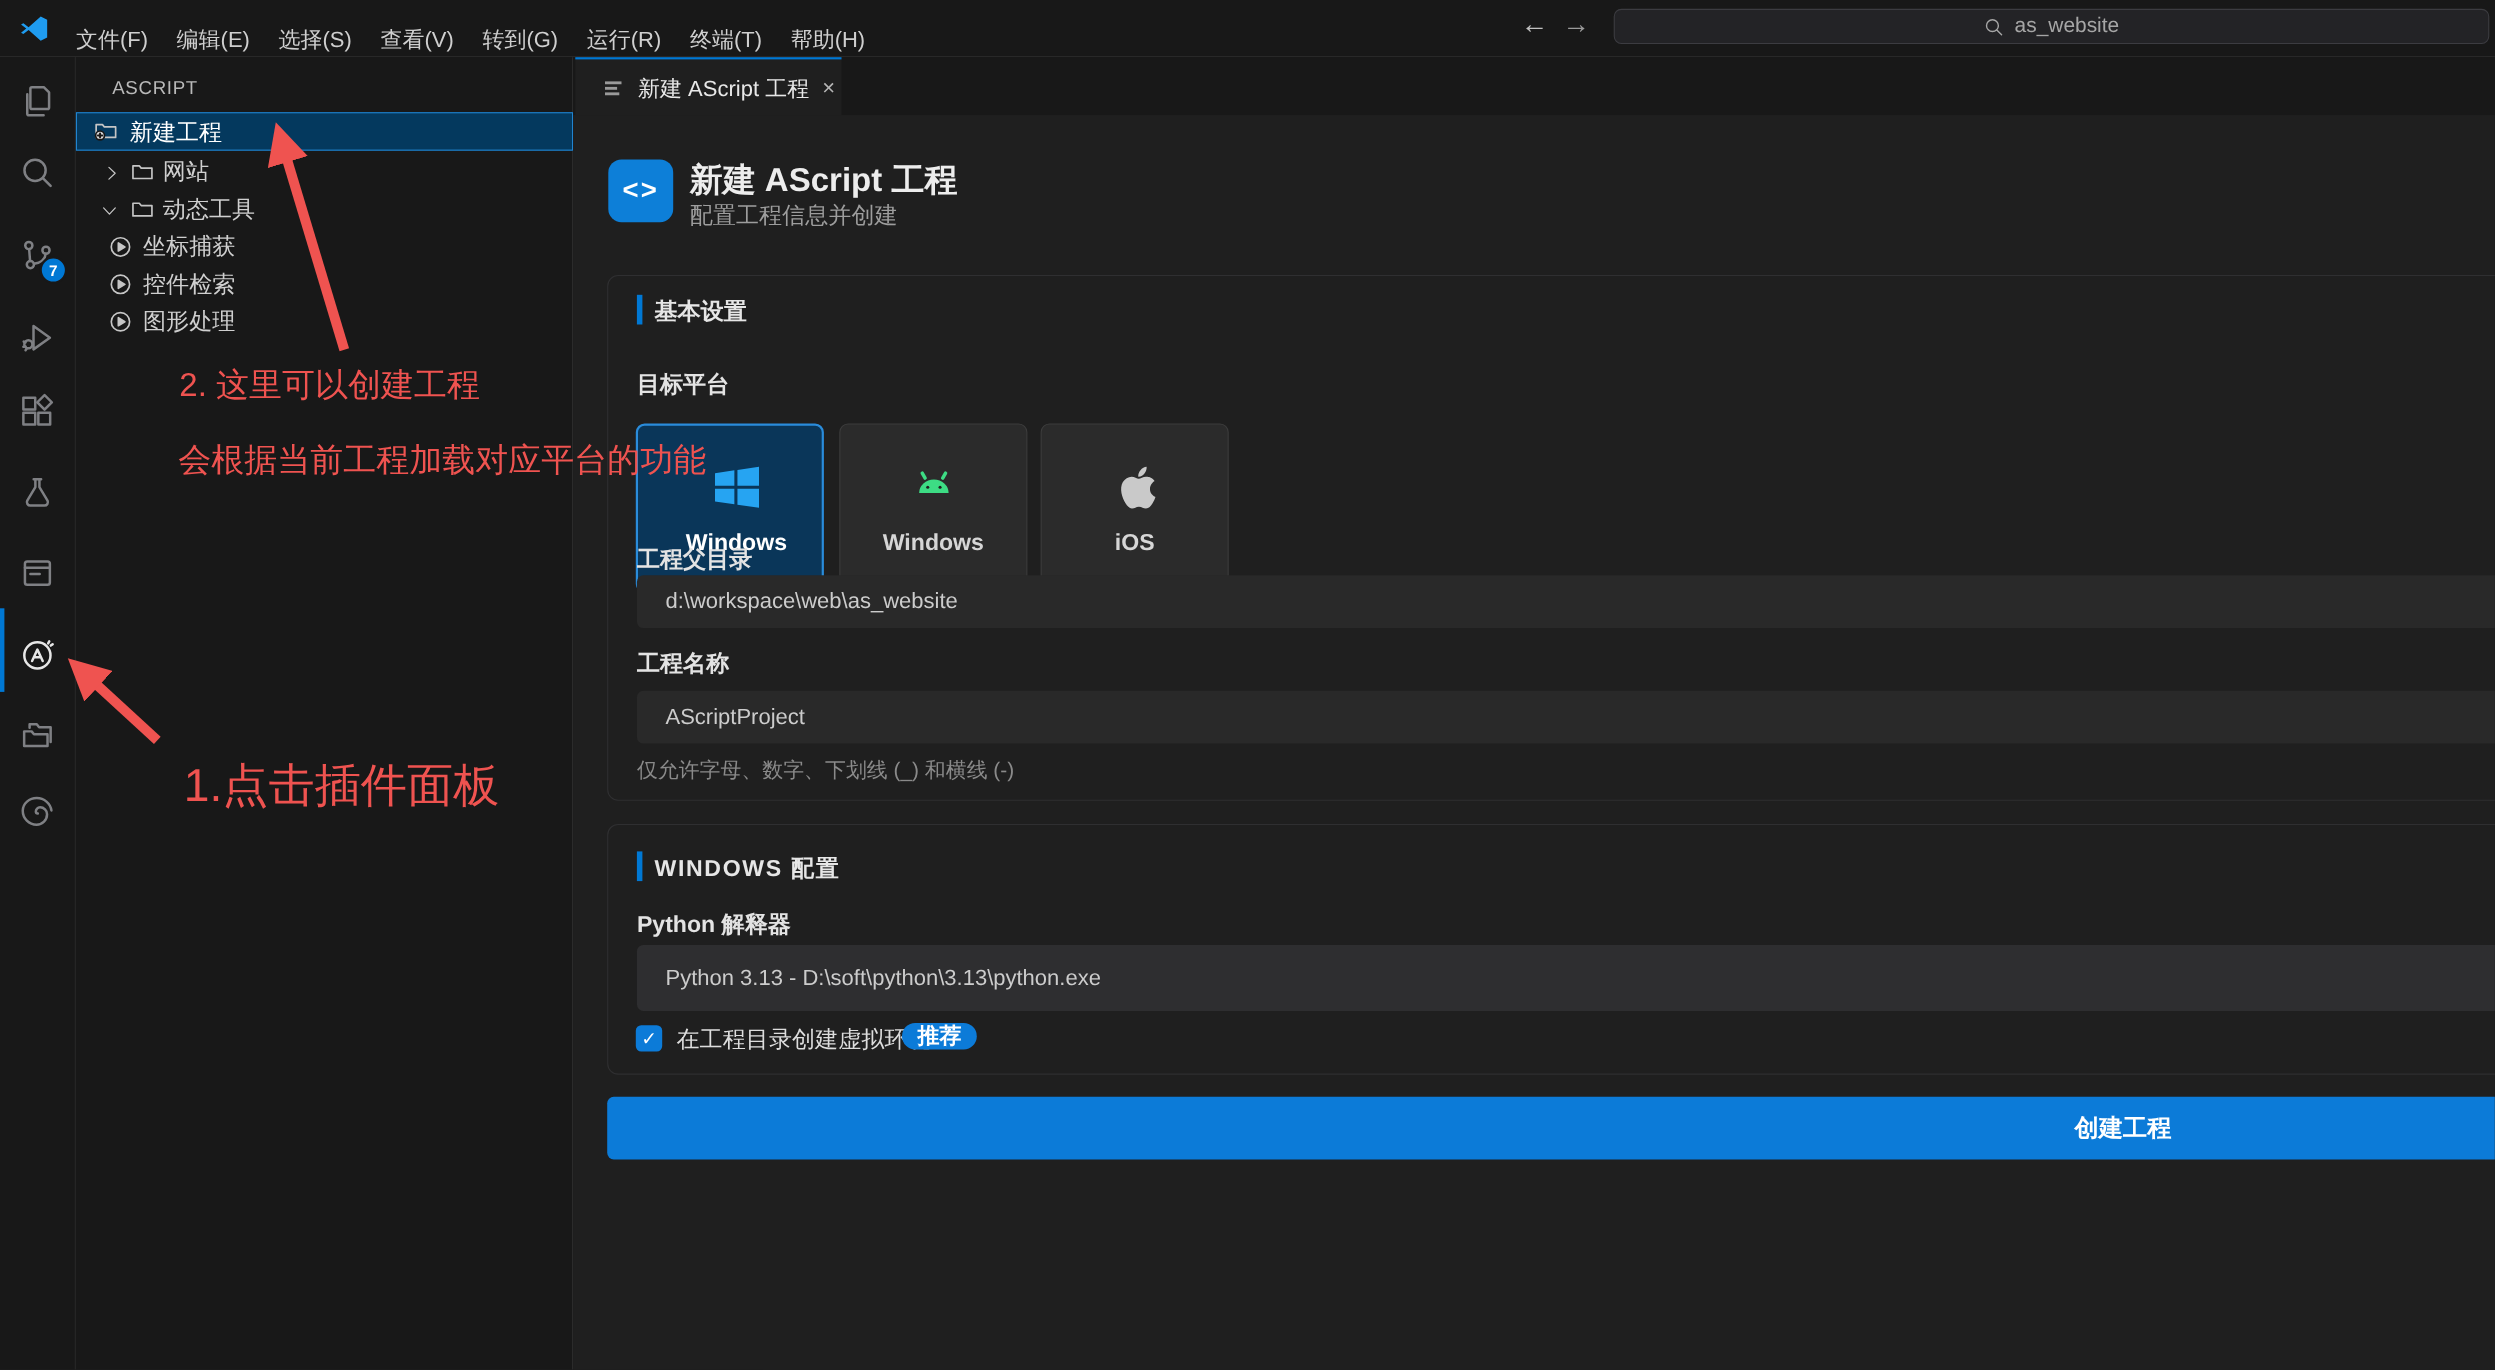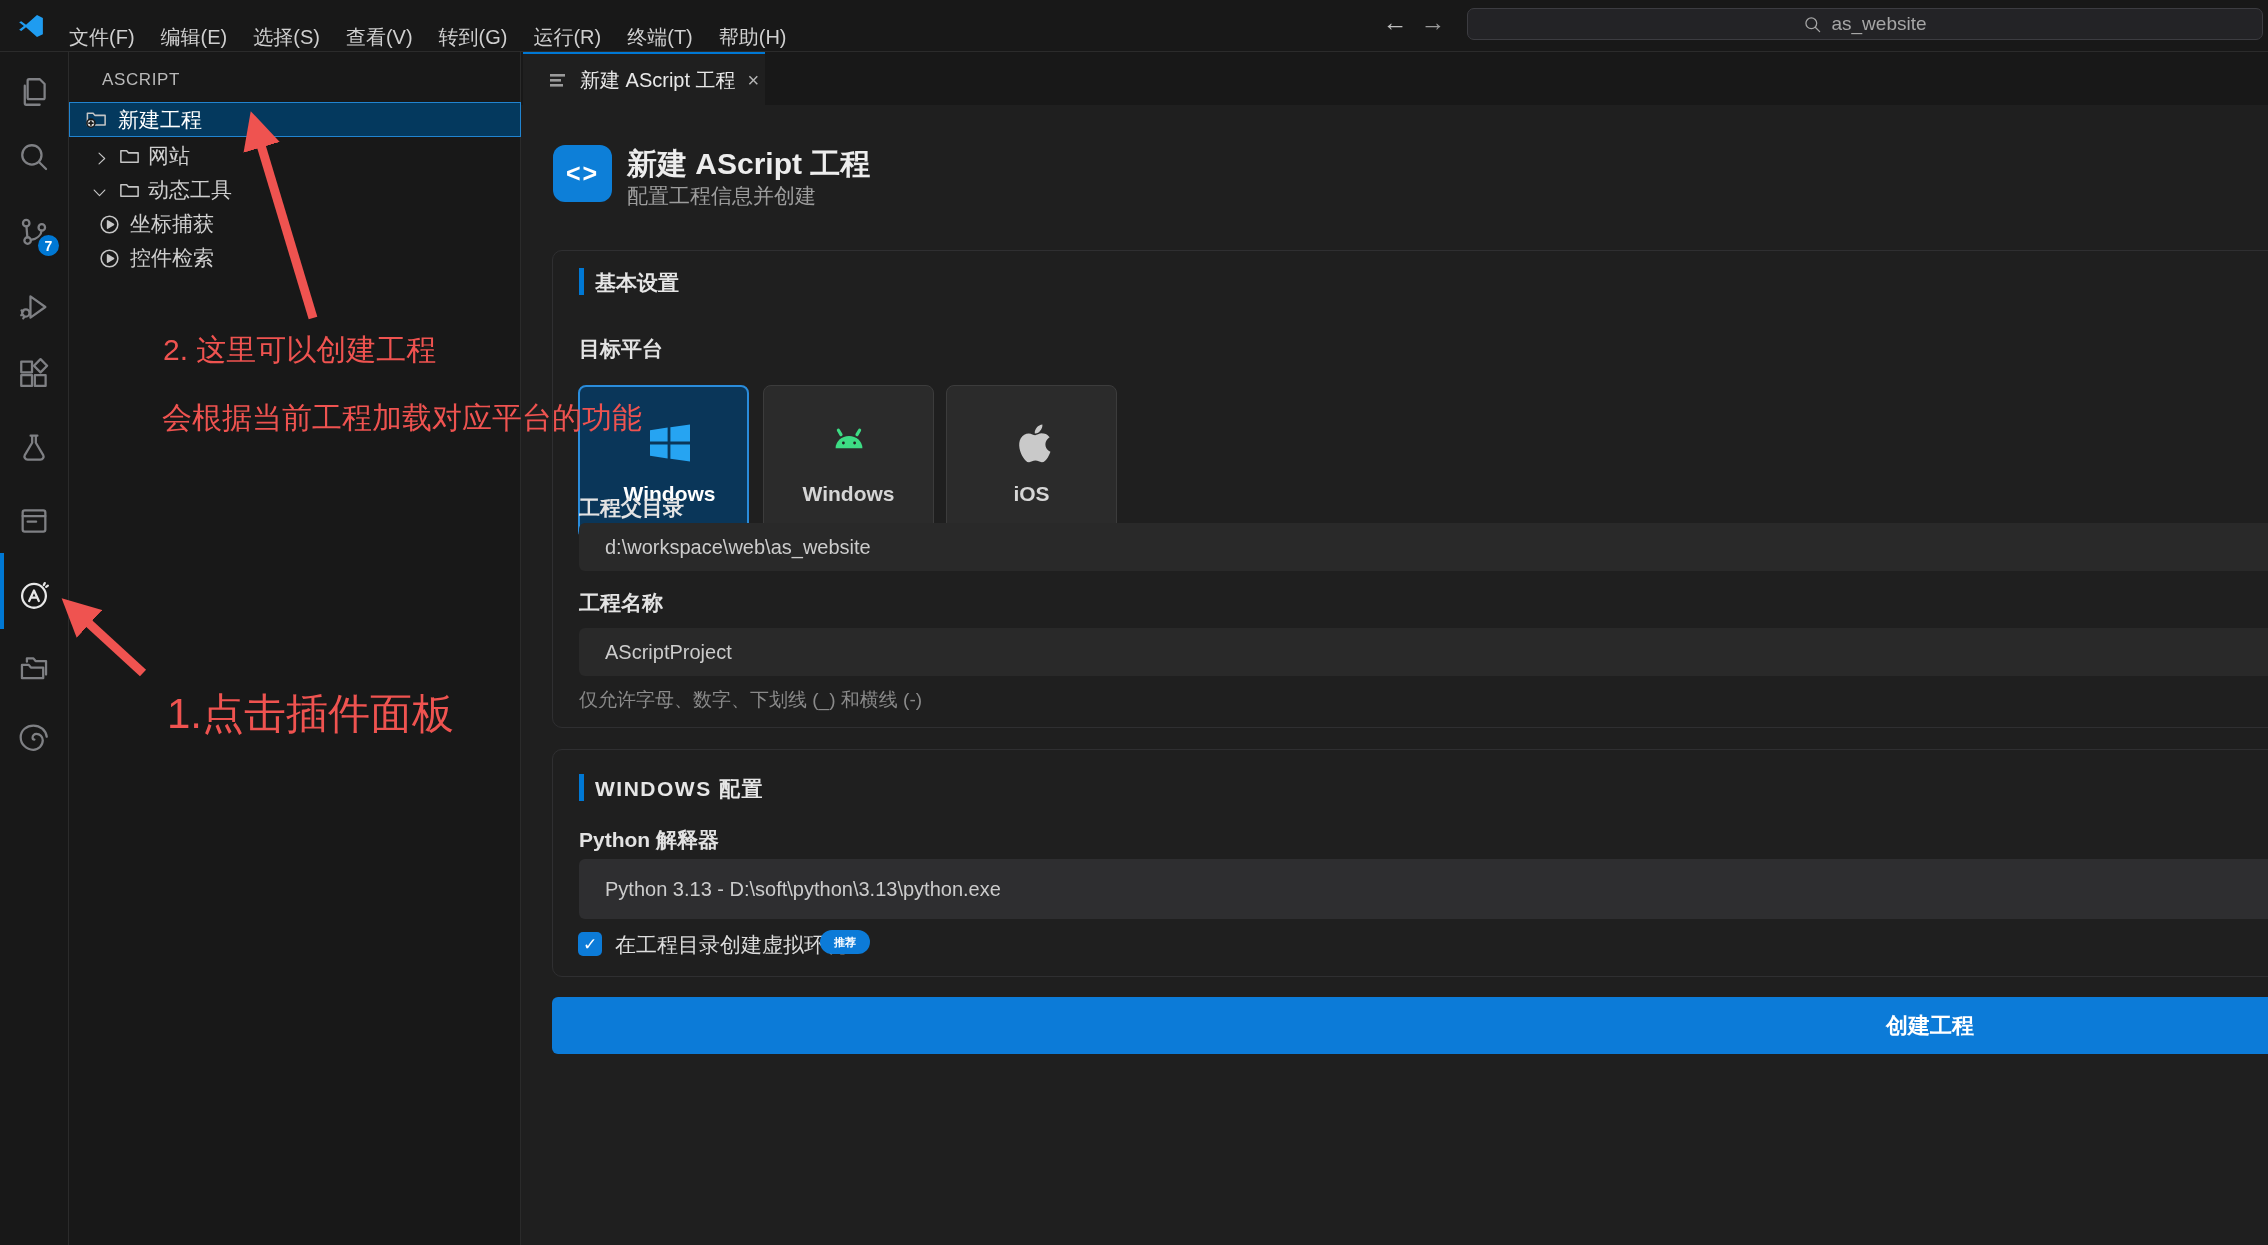--- a/index.html
+++ b/index.html
@@ -80,21 +80,21 @@
     align-items:center; justify-content:center; gap:15px; cursor:pointer; }
   .platform-card .p-label { font-size:21px; font-weight:bold; color:#d6d6d6; }
   .platform-card.selected { background:#0a3659; border:2px solid #2a8cdb;padding-left:12px; }
   .platform-card.selected .p-label { color:#ffffff; }
   .p-icon { width:48px; height:48px; }
   .checkbox { position:absolute; left:25px; top:182px; width:24px; height:24px; border-radius:5px;
     background:#0c7bd8; color:#fff; font-size:17px; display:flex; align-items:center;
     justify-content:center; cursor:pointer; }
   .checkbox-label { position:absolute; left:62px; top:181px; font-size:21px; color:#dddddd; }
   .badge { position:absolute; left:267px; top:180px; height:24px; border-radius:12px; background:#0c7bd8;
-    color:#fff; font-size:11px; font-weight:bold; padding:0 14px; line-height:24px; }
+    color:#fff; font-size:20px; font-weight:bold; padding:0 14px; line-height:24px; }
   .create-btn { position:absolute; left:31px; top:892px; width:2756px; height:57px; background:#0c7bd8;
     border-radius:6px; color:#ffffff; font-size:22px; font-weight:bold; display:flex;
     align-items:center; justify-content:center; cursor:pointer; }
   
   .annot { position:absolute; color:#ef5350; white-space:nowrap; z-index:50; }
   .annot-2 { left:163px; top:330px; font-size:30px; }
   .annot-3 { left:162px; top:398px; font-size:30px; }
   .annot-1 { left:167px; top:686px; font-size:42px; }
   .arrow-overlay { position:absolute; left:0; top:0; width:2268px; height:1245px;
     z-index:49; pointer-events:none; }
@@ -252,20 +252,29 @@
   <div class="tree-row" style="top:189px">
     <span class="t-icon" style="left:29px">
       <svg class="lineicons" viewBox="0 0 24 24">
           <circle cx="12" cy="12" r="8.7"></circle>
           <path d="M10 8.2v7.6l6.2-3.8z" fill="currentColor"></path>
         </svg>
     </span>
     <span class="t-label" style="left:61px">控件检索</span>
   </div>
 
+  <div class="tree-row" style="top:223px">
+    <span class="t-icon" style="left:29px">
+      <svg class="lineicons" viewBox="0 0 24 24">
+          <circle cx="12" cy="12" r="8.7"></circle>
+          <path d="M10 8.2v7.6l6.2-3.8z" fill="currentColor"></path>
+        </svg>
+    </span>
+    <span class="t-label" style="left:61px">图形处理</span>
+  </div>
 </div>
 
 <div class="tabbar">
   <div class="tab">
     <svg class="tab-icon" viewBox="0 0 20 16">
       <rect x="0" y="2" width="15" height="2.6" fill="#9a9a9a"></rect>
       <rect x="0" y="7" width="11" height="2.6" fill="#9a9a9a"></rect>
       <rect x="0" y="12" width="13" height="2.6" fill="#9a9a9a"></rect>
     </svg>
     <span class="tab-label">新建 AScript 工程</span>

